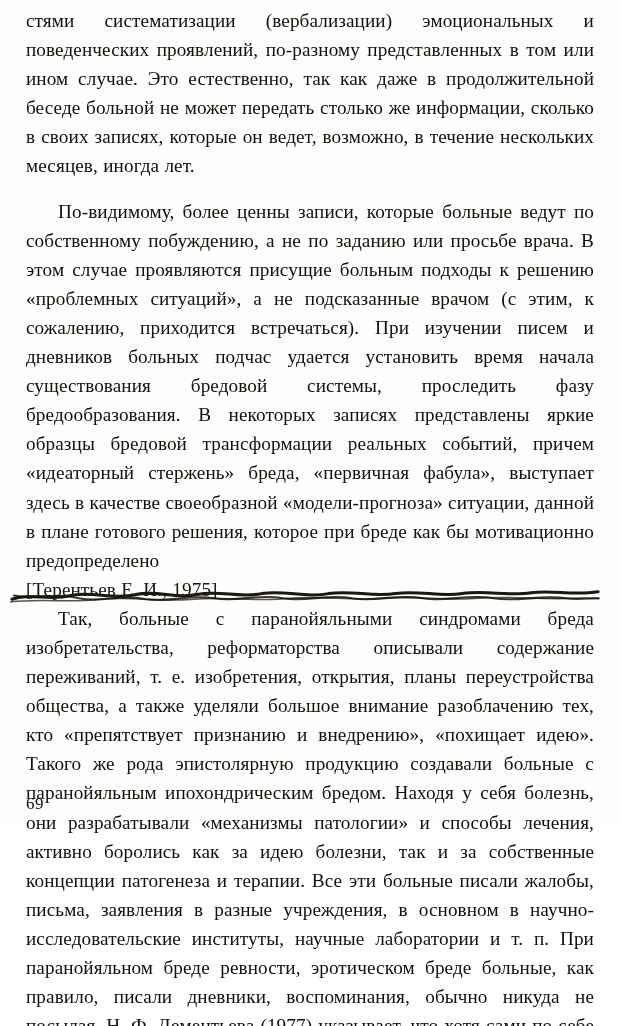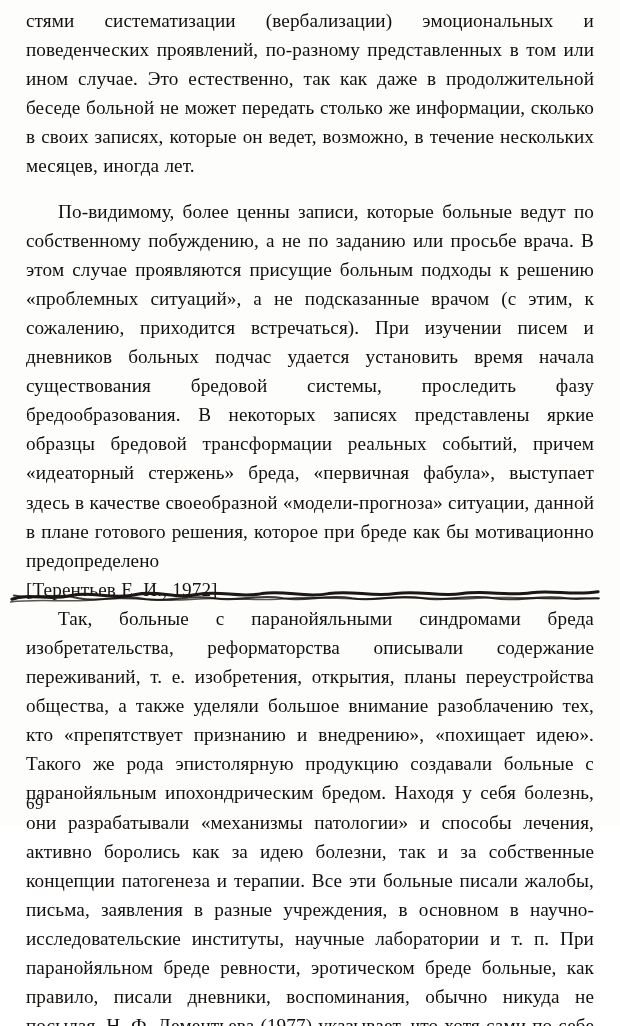--- a/index.html
+++ b/index.html
@@ -79,21 +79,21 @@
 
 <div class="page">
 
   <div class="text-block">
 
     <p class="para first">стями систематизации (вербализации) эмоциональных и поведенческих проявлений, по-разному представленных в том или ином случае. Это естественно, так как даже в продолжительной беседе больной не может передать столько же информации, сколько в своих записях, которые он ведет, возможно, в течение нескольких месяцев, иногда лет.</p>
 
     <p class="para">По-видимому, более ценны записи, которые больные ведут по собственному побуждению, а не по заданию или просьбе врача. В этом случае проявляются присущие больным подходы к решению «проблемных ситуаций», а не подсказанные врачом (с этим, к сожалению, приходится встречаться). При изучении писем и дневников больных подчас удается установить время начала существования бредовой системы, проследить фазу бредообразования. В некоторых записях представлены яркие образцы бредовой трансформации реальных событий, причем «идеаторный стержень» бреда, «первичная фабула», выступает здесь в качестве своеобразной «модели-прогноза» ситуации, данной в плане готового решения, которое при бреде как бы мотивационно предопределено</p>
 
     <div class="scribble-wrap">
-      <span class="citation">[Терентьев Е. И., 1972]</span>
+      <span class="citation">[Терентьев Е. И., 1975]</span>
       <span class="scribble">
         <svg viewBox="0 0 600 18" preserveAspectRatio="none" xmlns="http://www.w3.org/2000/svg">
           <path d="M2,13 C20,6 40,15 62,9 C84,4 104,14 128,8 C150,3 168,13 190,8 C214,3 232,12 256,7 C280,3 300,12 324,7 C348,3 368,11 392,7 C416,3 436,11 460,7 C484,3 506,10 530,6 C552,3 572,9 598,5" fill="none" stroke="#1a1715" stroke-width="3.2" stroke-linecap="round"></path>
           <path d="M4,9 C26,14 46,5 70,12 C94,17 112,7 138,13 C162,17 182,7 208,12 C232,16 252,7 278,12 C302,16 322,7 348,12 C372,16 394,7 420,12 C444,16 466,7 492,12 C516,16 540,8 566,12 C580,14 590,11 598,12" fill="none" stroke="#171412" stroke-width="2.2" stroke-linecap="round" opacity="0.85"></path>
           <path d="M0,16 C30,12 60,17 92,13 C124,10 156,16 188,13 C220,10 252,16 284,12 C316,9 348,15 380,12 C412,9 444,15 476,12 C508,9 540,14 572,12 C586,11 594,13 600,12" fill="none" stroke="#100e0c" stroke-width="1.6" stroke-linecap="round" opacity="0.7"></path>
         </svg>
       </span>
     </div>
 
     <p class="para">Так, больные с паранойяльными синдромами бреда изобретательства, реформаторства описывали содержание переживаний, т. е. изобретения, открытия, планы переустройства общества, а также уделяли большое внимание разоблачению тех, кто «препятствует признанию и внедрению», «похищает идею». Такого же рода эпистолярную продукцию создавали больные с паранойяльным ипохондрическим бредом. Находя у себя болезнь, они разрабатывали «механизмы патологии» и способы лечения, активно боролись как за идею болезни, так и за собственные концепции патогенеза и терапии. Все эти больные писали жалобы, письма, заявления в разные учреждения, в основном в научно-исследовательские институты, научные лаборатории и т. п. При паранойяльном бреде ревности, эротическом бреде больные, как правило, писали дневники, воспоминания, обычно никуда не посылая. Н. Ф. Дементьева (1977) указывает, что хотя сами по себе бредовые интерпретации уже свидетельствуют об идеаторных расстройствах, степень «идеаторности» может быть различной. С этим следует согласиться. Так, касаясь только что рассмотренных бредовых синдромов, можно отметить, что первой группе присуща выраженная «идеаторность», второй — значи-</p>

